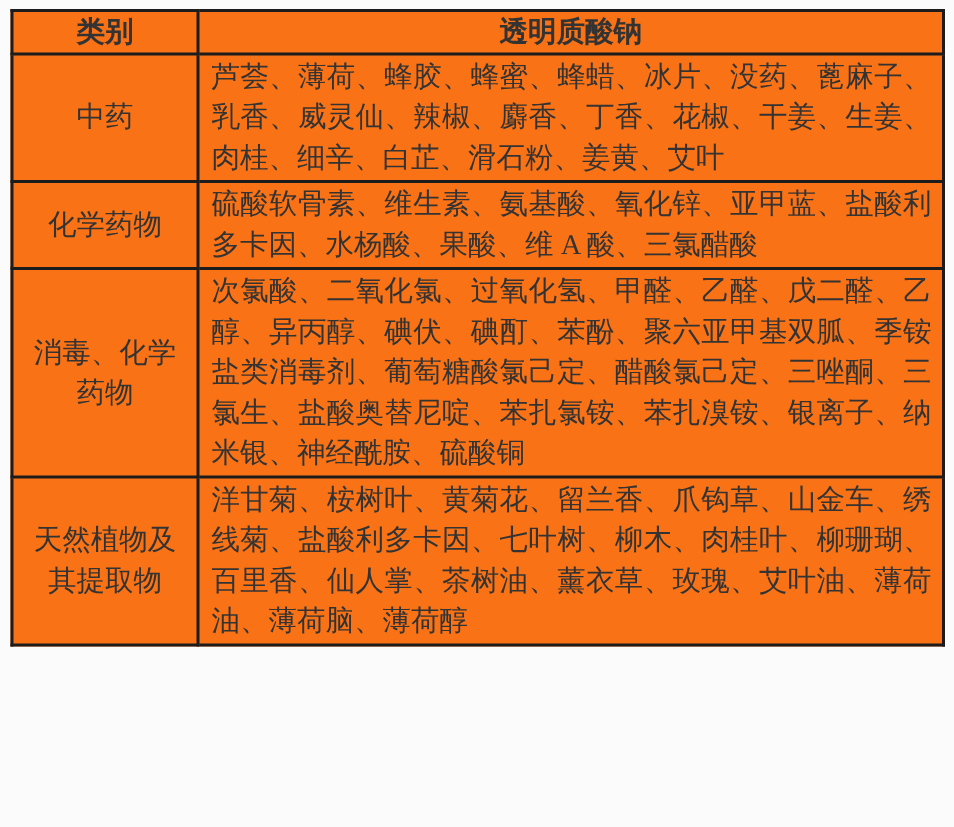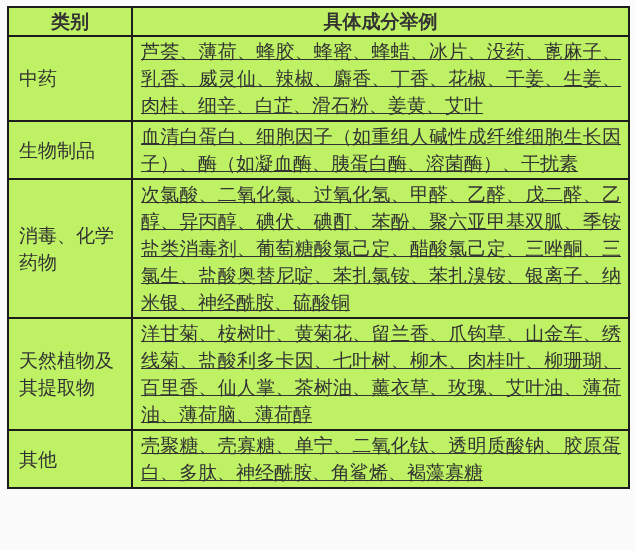--- a/index.html
+++ b/index.html
@@ -12,78 +12,74 @@
     background: #fbfbfb;
     overflow: hidden;
   }
   table.ingredients {
     position: absolute;
     left: 7px;
     top: 6px;
     width: 621px;
     border-collapse: collapse;
     table-layout: fixed;
-    background: #bef264;
+    background: #f97316;
   }
   table.ingredients th,
   table.ingredients td {
     border: 2px solid #1c1c1c;
     font-size: 19px;
     line-height: 27px;
     vertical-align: middle;
   }
   col.c-cat { width: 124px; }
   col.c-ex  { width: 497px; }
   th.h-cat, th.h-ex {
     font-weight: bold;
     text-align: center;
     font-size: 20px;
     height: 27px;
     padding: 0 4px;
   }
   td.cat {
+    text-align: center;
     padding: 1px 10px;
   }
   td.ex {
     text-align: justify;
     padding: 1px 7px 1px 8px;
-    text-decoration: underline;
   }
 </style>
 </head>
 <body>
 
 <div class="page">
   <table class="ingredients">
     <colgroup>
       <col class="c-cat">
       <col class="c-ex">
     </colgroup>
     <thead>
       <tr>
         <th class="h-cat">类别</th>
-        <th class="h-ex">具体成分举例</th>
+        <th class="h-ex">透明质酸钠</th>
       </tr>
     </thead>
     <tbody>
       <tr>
         <td class="cat">中药</td>
         <td class="ex">芦荟、薄荷、蜂胶、蜂蜜、蜂蜡、冰片、没药、蓖麻子、乳香、威灵仙、辣椒、麝香、丁香、花椒、干姜、生姜、肉桂、细辛、白芷、滑石粉、姜黄、艾叶</td>
       </tr>
       <tr>
-        <td class="cat">生物制品</td>
-        <td class="ex">血清白蛋白、细胞因子（如重组人碱性成纤维细胞生长因子）、酶（如凝血酶、胰蛋白酶、溶菌酶）、干扰素</td>
+        <td class="cat">化学药物</td>
+        <td class="ex">硫酸软骨素、维生素、氨基酸、氧化锌、亚甲蓝、盐酸利多卡因、水杨酸、果酸、维 A 酸、三氯醋酸</td>
       </tr>
       <tr>
         <td class="cat">消毒、化学药物</td>
         <td class="ex">次氯酸、二氧化氯、过氧化氢、甲醛、乙醛、戊二醛、乙醇、异丙醇、碘伏、碘酊、苯酚、聚六亚甲基双胍、季铵盐类消毒剂、葡萄糖酸氯己定、醋酸氯己定、三唑酮、三氯生、盐酸奥替尼啶、苯扎氯铵、苯扎溴铵、银离子、纳米银、神经酰胺、硫酸铜</td>
       </tr>
       <tr>
         <td class="cat">天然植物及其提取物</td>
         <td class="ex">洋甘菊、桉树叶、黄菊花、留兰香、爪钩草、山金车、绣线菊、盐酸利多卡因、七叶树、柳木、肉桂叶、柳珊瑚、百里香、仙人掌、茶树油、薰衣草、玫瑰、艾叶油、薄荷油、薄荷脑、薄荷醇</td>
       </tr>
-      <tr>
-        <td class="cat">其他</td>
-        <td class="ex">壳聚糖、壳寡糖、单宁、二氧化钛、透明质酸钠、胶原蛋白、多肽、神经酰胺、角鲨烯、褐藻寡糖</td>
-      </tr>
     </tbody>
   </table>
 </div>
 
 </body></html>

